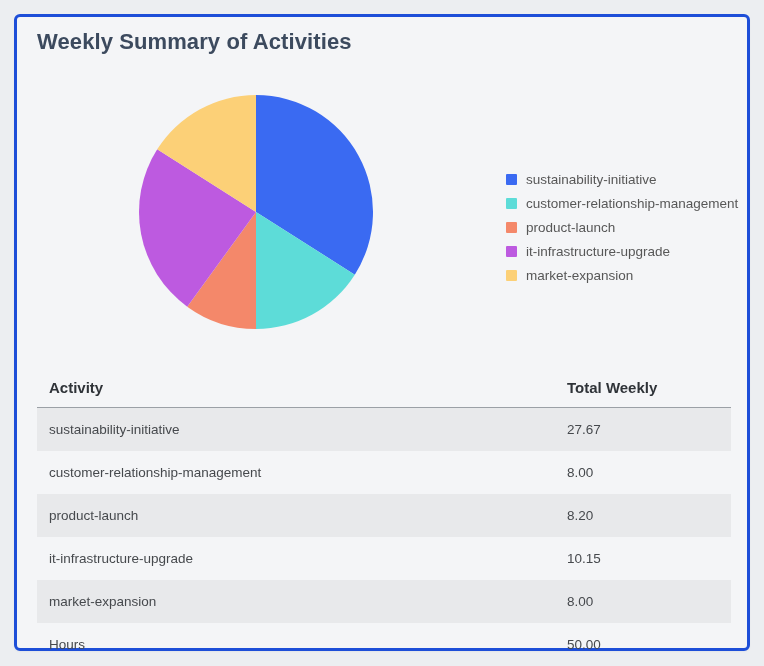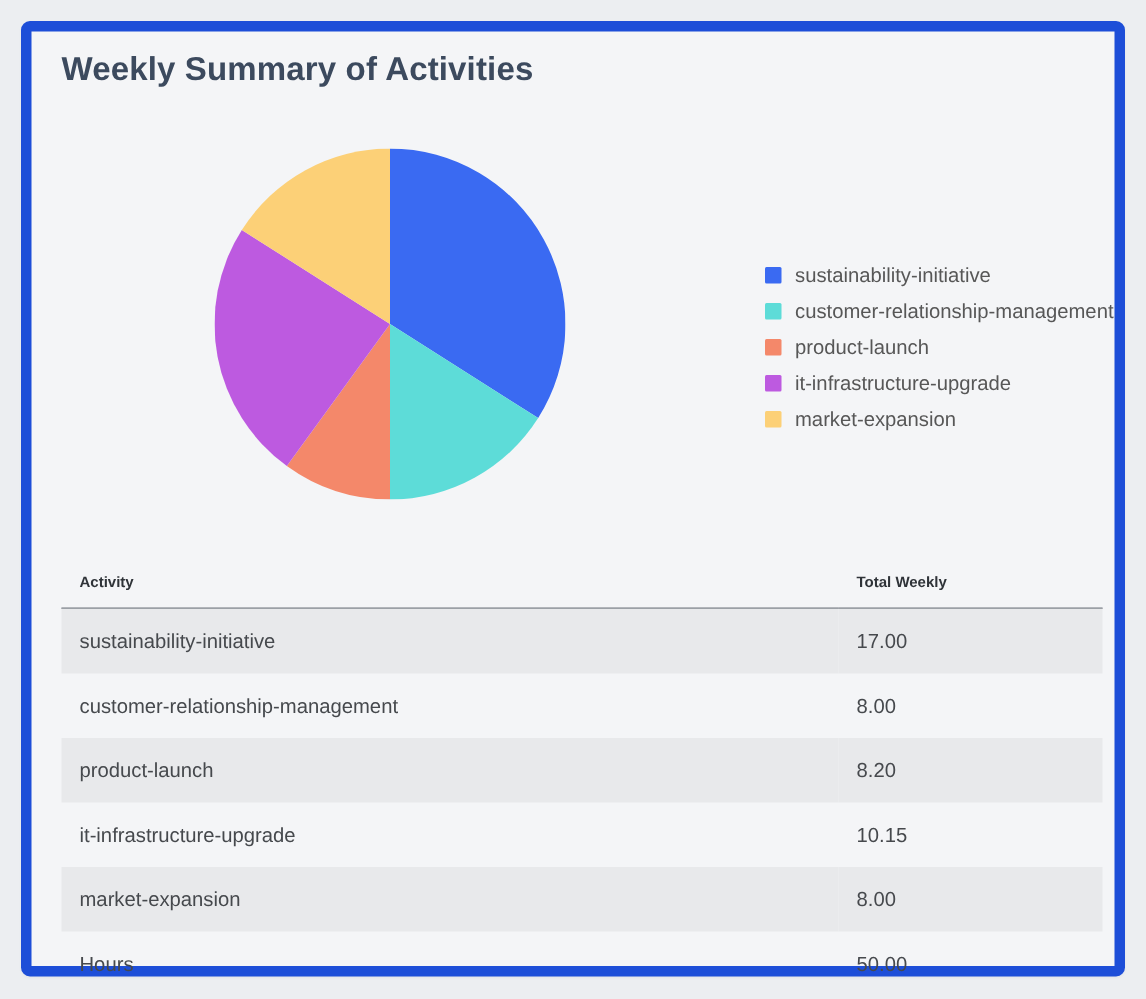--- a/index.html
+++ b/index.html
@@ -13,21 +13,21 @@
     font-family: "Liberation Sans", sans-serif;
     overflow: hidden;
   }
   .card {
     position: absolute;
     left: 14px;
     top: 14px;
     width: 736px;
     height: 637px;
     background: #f4f5f7;
-    border: 7px solid #1d4ed8;
+    border: 3px solid #1d4ed8;
     border-radius: 6px;
     box-sizing: border-box;
     box-shadow: 0 1px 2px rgba(16,24,40,0.04);
   }
   .card-title {
     position: absolute;
     left: 20px;
     top: 12px;
     font-size: 22px;
     font-weight: bold;
@@ -84,21 +84,21 @@
     top: 352px;
     width: 694px;
   }
   table.summary {
     width: 100%;
     border-collapse: collapse;
     table-layout: fixed;
   }
   table.summary th {
     text-align: left;
-    font-size: 10px;
+    font-size: 15px;
     font-weight: bold;
     color: #2f3338;
     padding: 10px 12px 11px 12px;
     border-bottom: 1px solid #9ba0a6;
   }
   table.summary td {
     text-align: left;
     font-size: 13.5px;
     color: #46494d;
     padding: 14px 12px;
@@ -164,21 +164,21 @@
       </colgroup>
       <thead>
         <tr>
           <th>Activity</th>
           <th>Total Weekly</th>
         </tr>
       </thead>
       <tbody id="table-body">
           <tr class="stripe">
             <td>sustainability-initiative</td>
-            <td>17.00</td>
+            <td>27.67</td>
           </tr>
           <tr>
             <td>customer-relationship-management</td>
             <td>8.00</td>
           </tr>
           <tr class="stripe">
             <td>product-launch</td>
             <td>8.20</td>
           </tr>
           <tr>

